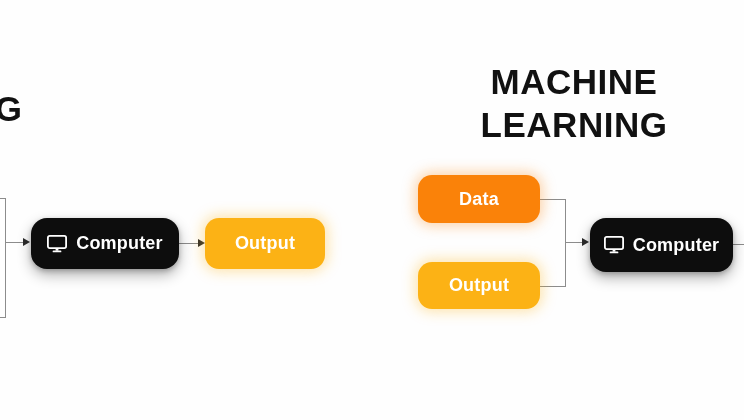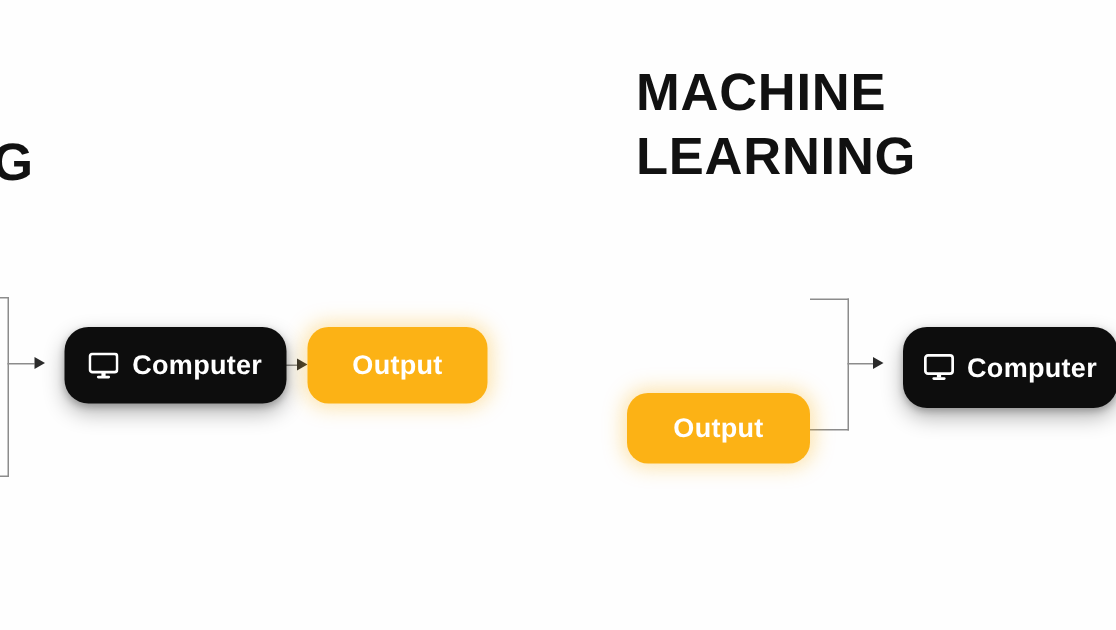--- a/index.html
+++ b/index.html
@@ -23,23 +23,23 @@
     color:#111111;
     white-space:pre-line;
     text-transform:uppercase;
   }
   .title-left{
     left:-152px; top:44px;
     width:360px;
     text-align:left;
   }
   .title-right{
-    left:424px; top:40px;
+    left:424px; top:60px;
     width:300px;
-    text-align:left;
+    text-align:center;
   }
 
   
   .node{
     position:absolute;
     display:flex;
     align-items:center;
     justify-content:center;
     border-radius:14px;
     font-weight:bold;
@@ -47,21 +47,20 @@
     letter-spacing:0.2px;
     color:#ffffff;
     box-sizing:border-box;
   }
   .node-dark{
     background:#0d0d0d;
     border-radius:16px;
     box-shadow:0 6px 14px rgba(0,0,0,0.30), 0 2px 5px rgba(0,0,0,0.22);
     gap:9px;
     padding:0 16px;
-    margin-left:12px;
   }
   .node-orange{
     background:#fa8209;
     box-shadow:0 0 13px 3px rgba(250,130,9,0.34);
   }
   .node-amber{
     background:#fcb215;
     box-shadow:0 0 13px 3px rgba(252,178,21,0.34);
     text-align:center;
   }
@@ -148,20 +147,23 @@
     <span>Output</span>
   </div>
 
   <div class="ln ln-h" id="rb-data"></div>
   <div class="ln ln-h" id="rb-output"></div>
   <div class="ln ln-v" id="rb-vert"></div>
   <div class="ln ln-h" id="rb-stem"></div>
   <div class="arrow" id="ar-right-computer"></div>
   <div class="ln ln-h" id="rc-out"></div>
 
+  <div class="node node-orange" id="data-right">
+    <span>Data</span>
+  </div>
 
   <div class="node node-amber" id="output-right">
     <span>Output</span>
   </div>
 
   <div class="node node-dark" id="computer-right">
     <svg class="monitor-icon" viewBox="0 0 20 18">
       <rect x="0.9" y="0.9" width="18.2" height="12.2" rx="1.8" ry="1.8" fill="none" stroke="#ffffff" stroke-width="1.8"></rect>
       <rect x="8.6" y="13.1" width="2.8" height="2.6" fill="#ffffff"></rect>
       <rect x="5.6" y="15.5" width="8.8" height="1.8" rx="0.9" fill="#ffffff"></rect>

